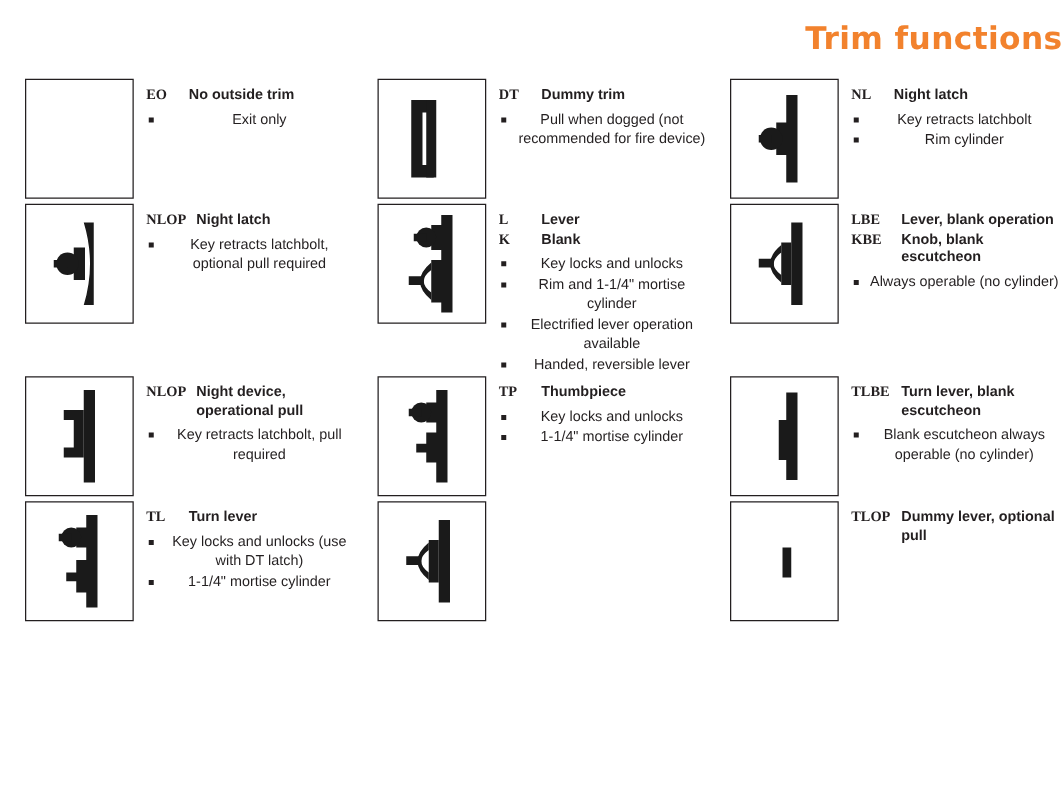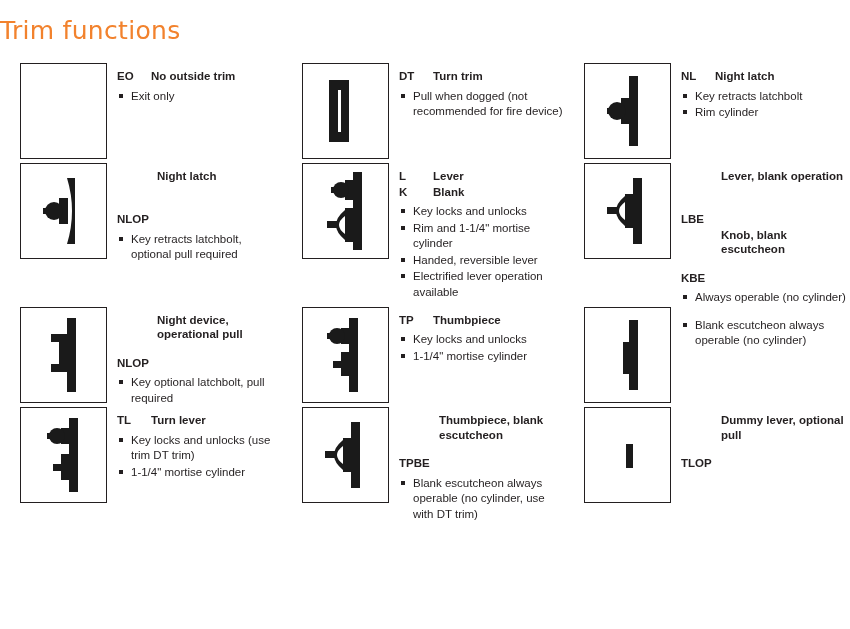--- a/index.html
+++ b/index.html
@@ -9,24 +9,24 @@
   }
   body {
     width: 850px;
     height: 629px;
     background: #ffffff;
     font-family: "Liberation Sans", sans-serif;
     color: #231f20;
     overflow: hidden;
   }
   .page-title {
-    text-align: left;
+    text-align: right;
     color: #f2822d;
     font-size: 25px;
-    font-weight: 400;
+    font-weight: 700;
     letter-spacing: 0.3px;
     margin: 16px 0 18px 0;
     font-family: "DejaVu Sans", sans-serif;
   }
   .grid {
     display: grid;
     grid-template-columns: 282px 282px 282px;
     padding: 0 6px;
   }
   .cell {
@@ -54,28 +54,30 @@
     font-size: 11.5px;
     font-weight: bold;
     line-height: 14.5px;
     margin-bottom: 1px;
   }
   .codeline .code {
     flex: 0 0 auto;
     min-width: 28px;
     margin-right: 6px;
     white-space: nowrap;
-  }
-  .codeline.wide .code { min-width: 34px; margin-top: 43px; }
+    font-family: Liberation Serif, serif;
+  }
+  .codeline.wide .code { min-width: 34px; }
   .codeline .name { flex: 1 1 auto; }
   .codeline .name.ind { }
   ul.bullets {
     list-style: none;
     margin: 5px 0 0 0;
     padding: 0 0 0 2px;
+    text-align: center;
   }
   ul.bullets li {
     position: relative;
     padding-left: 12px;
     font-size: 11.5px;
     line-height: 15.5px;
     margin-bottom: 1px;
   }
   ul.bullets li::before {
     content: "";
@@ -113,21 +115,21 @@
   <div class="cell row-sp-1">
     <div class="thumb">
       <svg width="85" height="94" viewBox="0 0 85 94">
         <path class="blk" d="M26 16 h18 v10 h-9 v42 h9 v10 h-18 z"></path>
         <rect class="blk" x="38" y="16" width="8" height="62"></rect>
       </svg>
     </div>
     <div class="txt">
       <div class="codeline">
         <span class="code">DT</span>
-        <span class="name">Turn trim</span>
+        <span class="name">Dummy trim</span>
       </div>
       <ul class="bullets">
         <li>Pull when dogged (not recommended for fire device)</li>
       </ul>
     </div>
   </div>
 
   <div class="cell row-sp-1">
     <div class="thumb">
       <svg width="85" height="94" viewBox="0 0 85 94">
@@ -186,22 +188,22 @@
         <span class="code">L</span>
         <span class="name">Lever</span>
       </div>
       <div class="codeline">
         <span class="code">K</span>
         <span class="name">Blank</span>
       </div>
       <ul class="bullets">
         <li>Key locks and unlocks</li>
         <li>Rim and 1-1/4" mortise cylinder</li>
+        <li>Electrified lever operation available</li>
         <li>Handed, reversible lever</li>
-        <li>Electrified lever operation available</li>
       </ul>
     </div>
   </div>
 
   <div class="cell row-sp-2">
     <div class="thumb">
       <svg width="85" height="94" viewBox="0 0 85 94">
         <rect class="blk" x="48" y="14" width="9" height="66"></rect>
         <path class="blk" d="M40 30 h8 v34 h-8 z"></path>
         <path class="blk" d="M40 32 q-18 15 0 30 v-6 q-12 -9 0 -18 z"></path>
@@ -229,21 +231,21 @@
         <rect class="blk" x="46" y="10" width="9" height="74"></rect>
         <path class="blk" d="M46 26 h-16 v8 h8 v22 h-8 v8 h16 z"></path>
       </svg>
     </div>
     <div class="txt">
       <div class="codeline wide">
         <span class="code">NLOP</span>
         <span class="name ind">Night device, operational pull</span>
       </div>
       <ul class="bullets">
-        <li>Key optional latchbolt, pull required</li>
+        <li>Key retracts latchbolt, pull required</li>
       </ul>
     </div>
   </div>
 
   <div class="cell row-sp-3">
     <div class="thumb">
       <svg width="85" height="94" viewBox="0 0 85 94">
         <rect class="blk" x="46" y="10" width="9" height="74"></rect>
         <rect class="blk" x="38" y="20" width="9" height="16"></rect>
         <circle class="blk" cx="34" cy="28" r="8"></circle>
@@ -265,20 +267,24 @@
   </div>
 
   <div class="cell row-sp-3">
     <div class="thumb">
       <svg width="85" height="94" viewBox="0 0 85 94">
         <rect class="blk" x="44" y="12" width="9" height="70"></rect>
         <rect class="blk" x="38" y="34" width="7" height="32"></rect>
       </svg>
     </div>
     <div class="txt">
+      <div class="codeline wide">
+        <span class="code">TLBE</span>
+        <span class="name">Turn lever, blank escutcheon</span>
+      </div>
       <ul class="bullets">
         <li>Blank escutcheon always operable (no cylinder)</li>
       </ul>
     </div>
   </div>
 
   <div class="cell row-sp-4">
     <div class="thumb">
       <svg width="85" height="94" viewBox="0 0 85 94">
         <rect class="blk" x="48" y="10" width="9" height="74"></rect>
@@ -288,44 +294,35 @@
         <rect class="blk" x="40" y="46" width="9" height="26"></rect>
         <rect class="blk" x="32" y="56" width="9" height="7"></rect>
       </svg>
     </div>
     <div class="txt">
       <div class="codeline">
         <span class="code">TL</span>
         <span class="name">Turn lever</span>
       </div>
       <ul class="bullets">
-        <li>Key locks and unlocks (use trim DT trim)</li>
+        <li>Key locks and unlocks (use with DT latch)</li>
         <li>1-1/4" mortise cylinder</li>
       </ul>
     </div>
   </div>
 
   <div class="cell row-sp-4">
     <div class="thumb">
       <svg width="85" height="94" viewBox="0 0 85 94">
         <rect class="blk" x="48" y="14" width="9" height="66"></rect>
         <path class="blk" d="M40 30 h8 v34 h-8 z"></path>
         <path class="blk" d="M40 32 q-18 15 0 30 v-6 q-12 -9 0 -18 z"></path>
         <rect class="blk" x="22" y="43" width="12" height="7"></rect>
       </svg>
     </div>
-    <div class="txt">
-      <div class="codeline wide">
-        <span class="code">TPBE</span>
-        <span class="name">Thumbpiece, blank escutcheon</span>
-      </div>
-      <ul class="bullets">
-        <li>Blank escutcheon always operable (no cylinder, use with DT trim)</li>
-      </ul>
-    </div>
   </div>
 
   <div class="cell row-sp-4">
     <div class="thumb">
       <svg width="85" height="94" viewBox="0 0 85 94">
         <rect class="blk" x="41" y="36" width="7" height="24"></rect>
       </svg>
     </div>
     <div class="txt">
       <div class="codeline wide">

